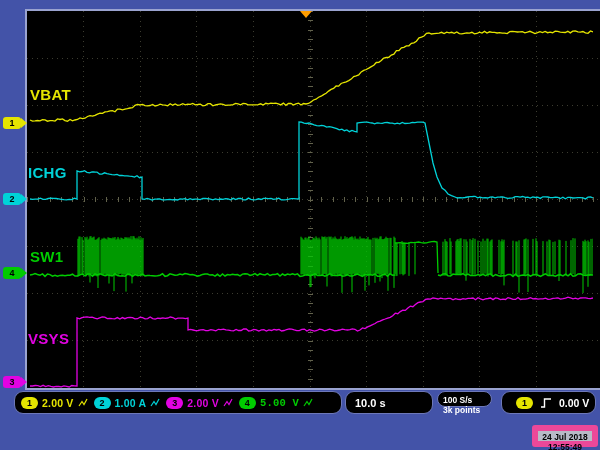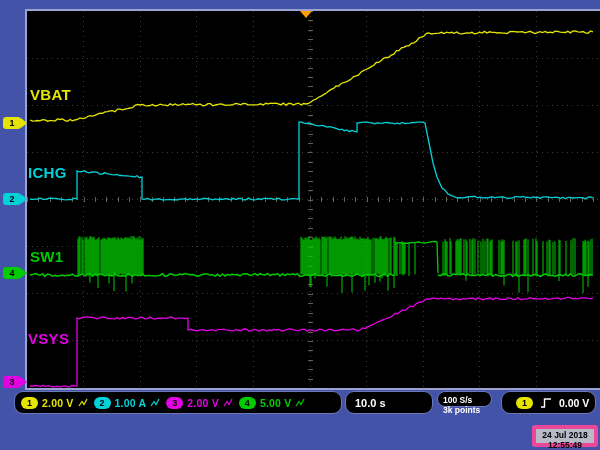--- a/index.html
+++ b/index.html
@@ -57,21 +57,21 @@
   .timebox{left:345px;top:391px;width:88px;height:23px;padding-left:9px;color:#fff;font-size:11px;font-weight:bold;}
   .acqbox{left:437px;top:391px;width:55px;height:16px;border-radius:13px;display:block;color:#fff;
           font-size:8.5px;font-weight:bold;line-height:10px;padding:3px 0 0 5px;}
   .trigbox{left:501px;top:391px;width:95px;height:23px;padding-left:14px;gap:7px;}
   .tlevel{color:#fff;font-size:10.5px;font-weight:bold;}
 
   
   .watermark{position:absolute;left:391px;top:420px;font-size:20px;color:var(--watermark,#90a097);
              opacity:.92;letter-spacing:.3px;white-space:nowrap;}
   .datebox{position:absolute;left:532px;top:425px;width:66px;height:22px;background:rgba(205,205,205,.85);
-           border:4px solid #ec4899;border-radius:3px;color:#000;font-size:8.5px;font-weight:bold;
+           border:6px solid #ec4899;border-radius:3px;color:#000;font-size:8.5px;font-weight:bold;
            text-align:center;line-height:10px;box-sizing:border-box;padding-top:1px;z-index:5;}
 </style>
 </head>
 <body>
 
 <div class="screen">
 
 
   <div class="graticule">
     <div id="grid">
@@ -144,21 +144,21 @@
     </span>
     <span class="chitem">
       <span class="oval" style="background: rgb(226, 3, 226);">3</span>
       <span class="cval" style="color: rgb(226, 3, 226);">2.00 V</span>
       <svg class="coup" width="10" height="11" viewBox="0 0 10 11" style="color: rgb(226, 3, 226);">
           <polyline points="1,9 4,4.5 6,7.5 9,2" fill="none" stroke="currentColor" stroke-width="1.2"></polyline>
         </svg>
     </span>
     <span class="chitem">
       <span class="oval" style="background: rgb(0, 204, 0);">4</span>
-      <span class="cval" style="color: rgb(0, 204, 0);">5.00 V</span>
+      <span class="cval" style="color: rgb(0, 204, 0); font-family: Liberation Mono, monospace;">5.00 V</span>
       <svg class="coup" width="10" height="11" viewBox="0 0 10 11" style="color: rgb(0, 204, 0);">
           <polyline points="1,9 4,4.5 6,7.5 9,2" fill="none" stroke="currentColor" stroke-width="1.2"></polyline>
         </svg>
     </span>
   </div>
 
   <div class="readout timebox">
     <span>10.0 s</span>
   </div>
 

